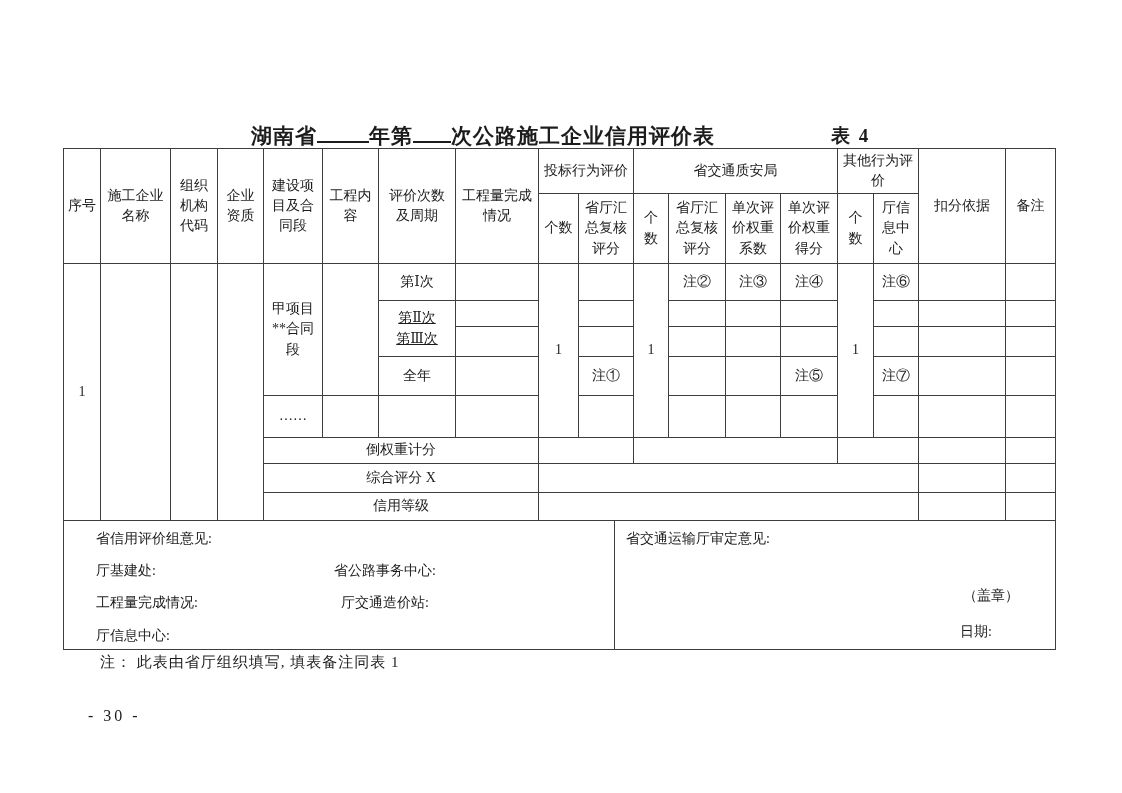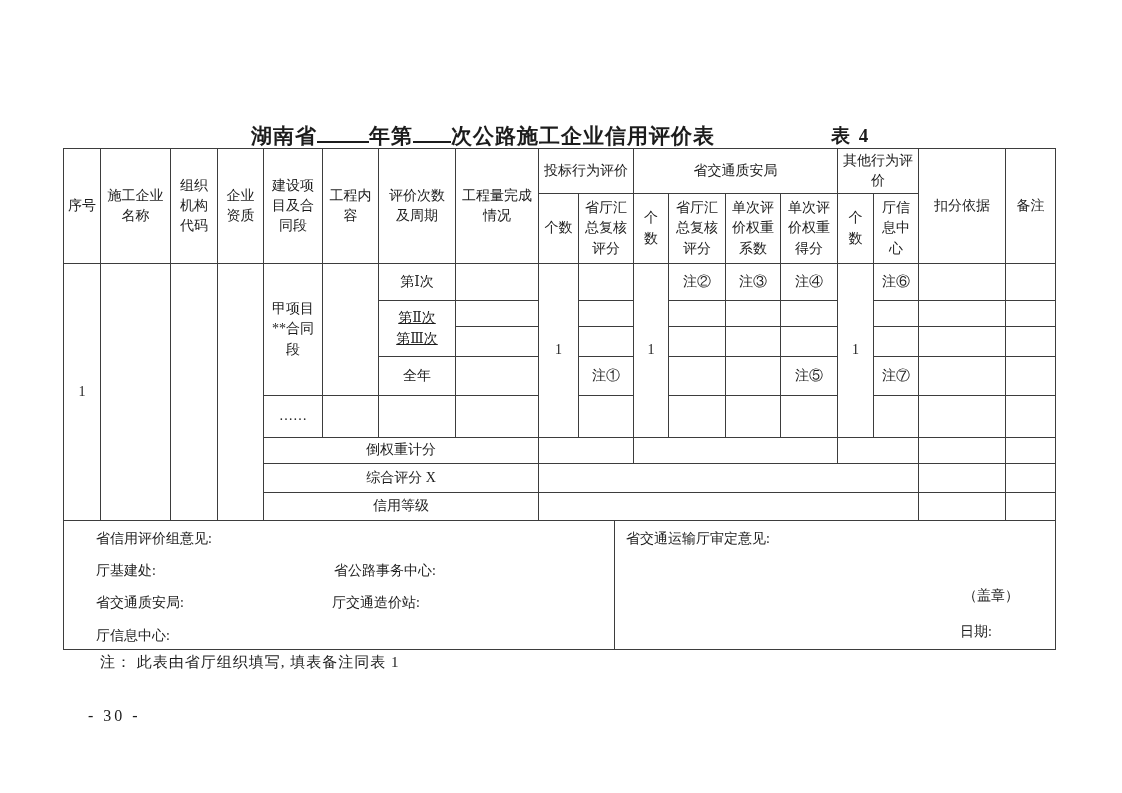--- a/index.html
+++ b/index.html
@@ -217,22 +217,22 @@
         <td></td>
       </tr>
     </tbody>
       </table>
 
     <div class="opinions">
       <div class="op-left">
         <span class="op-item" style="left:12px; top:9px">省信用评价组意见:</span>
         <span class="op-item" style="left:12px; top:41px">厅基建处:</span>
         <span class="op-item" style="left:250px;top:41px">省公路事务中心:</span>
-        <span class="op-item" style="left:12px; top:73px">省交通质安局:</span>
-        <span class="op-item" style="left:248px;top:73px">厅交通造价站:</span>
+        <span class="op-item" style="left:12px; top:73px">工程量完成情况:</span>
+        <span class="op-item" style="left:257px;top:73px">厅交通造价站:</span>
         <span class="op-item" style="left:12px; top:106px">厅信息中心:</span>
       </div>
       <div class="op-right">
         <span class="op-item" style="left:11px; top:9px">省交通运输厅审定意见:</span>
         <span class="op-item" style="left:348px;top:66px">（盖章）</span>
         <span class="op-item" style="left:345px;top:102px">日期:</span>
       </div>
     </div>
   </div>
 

